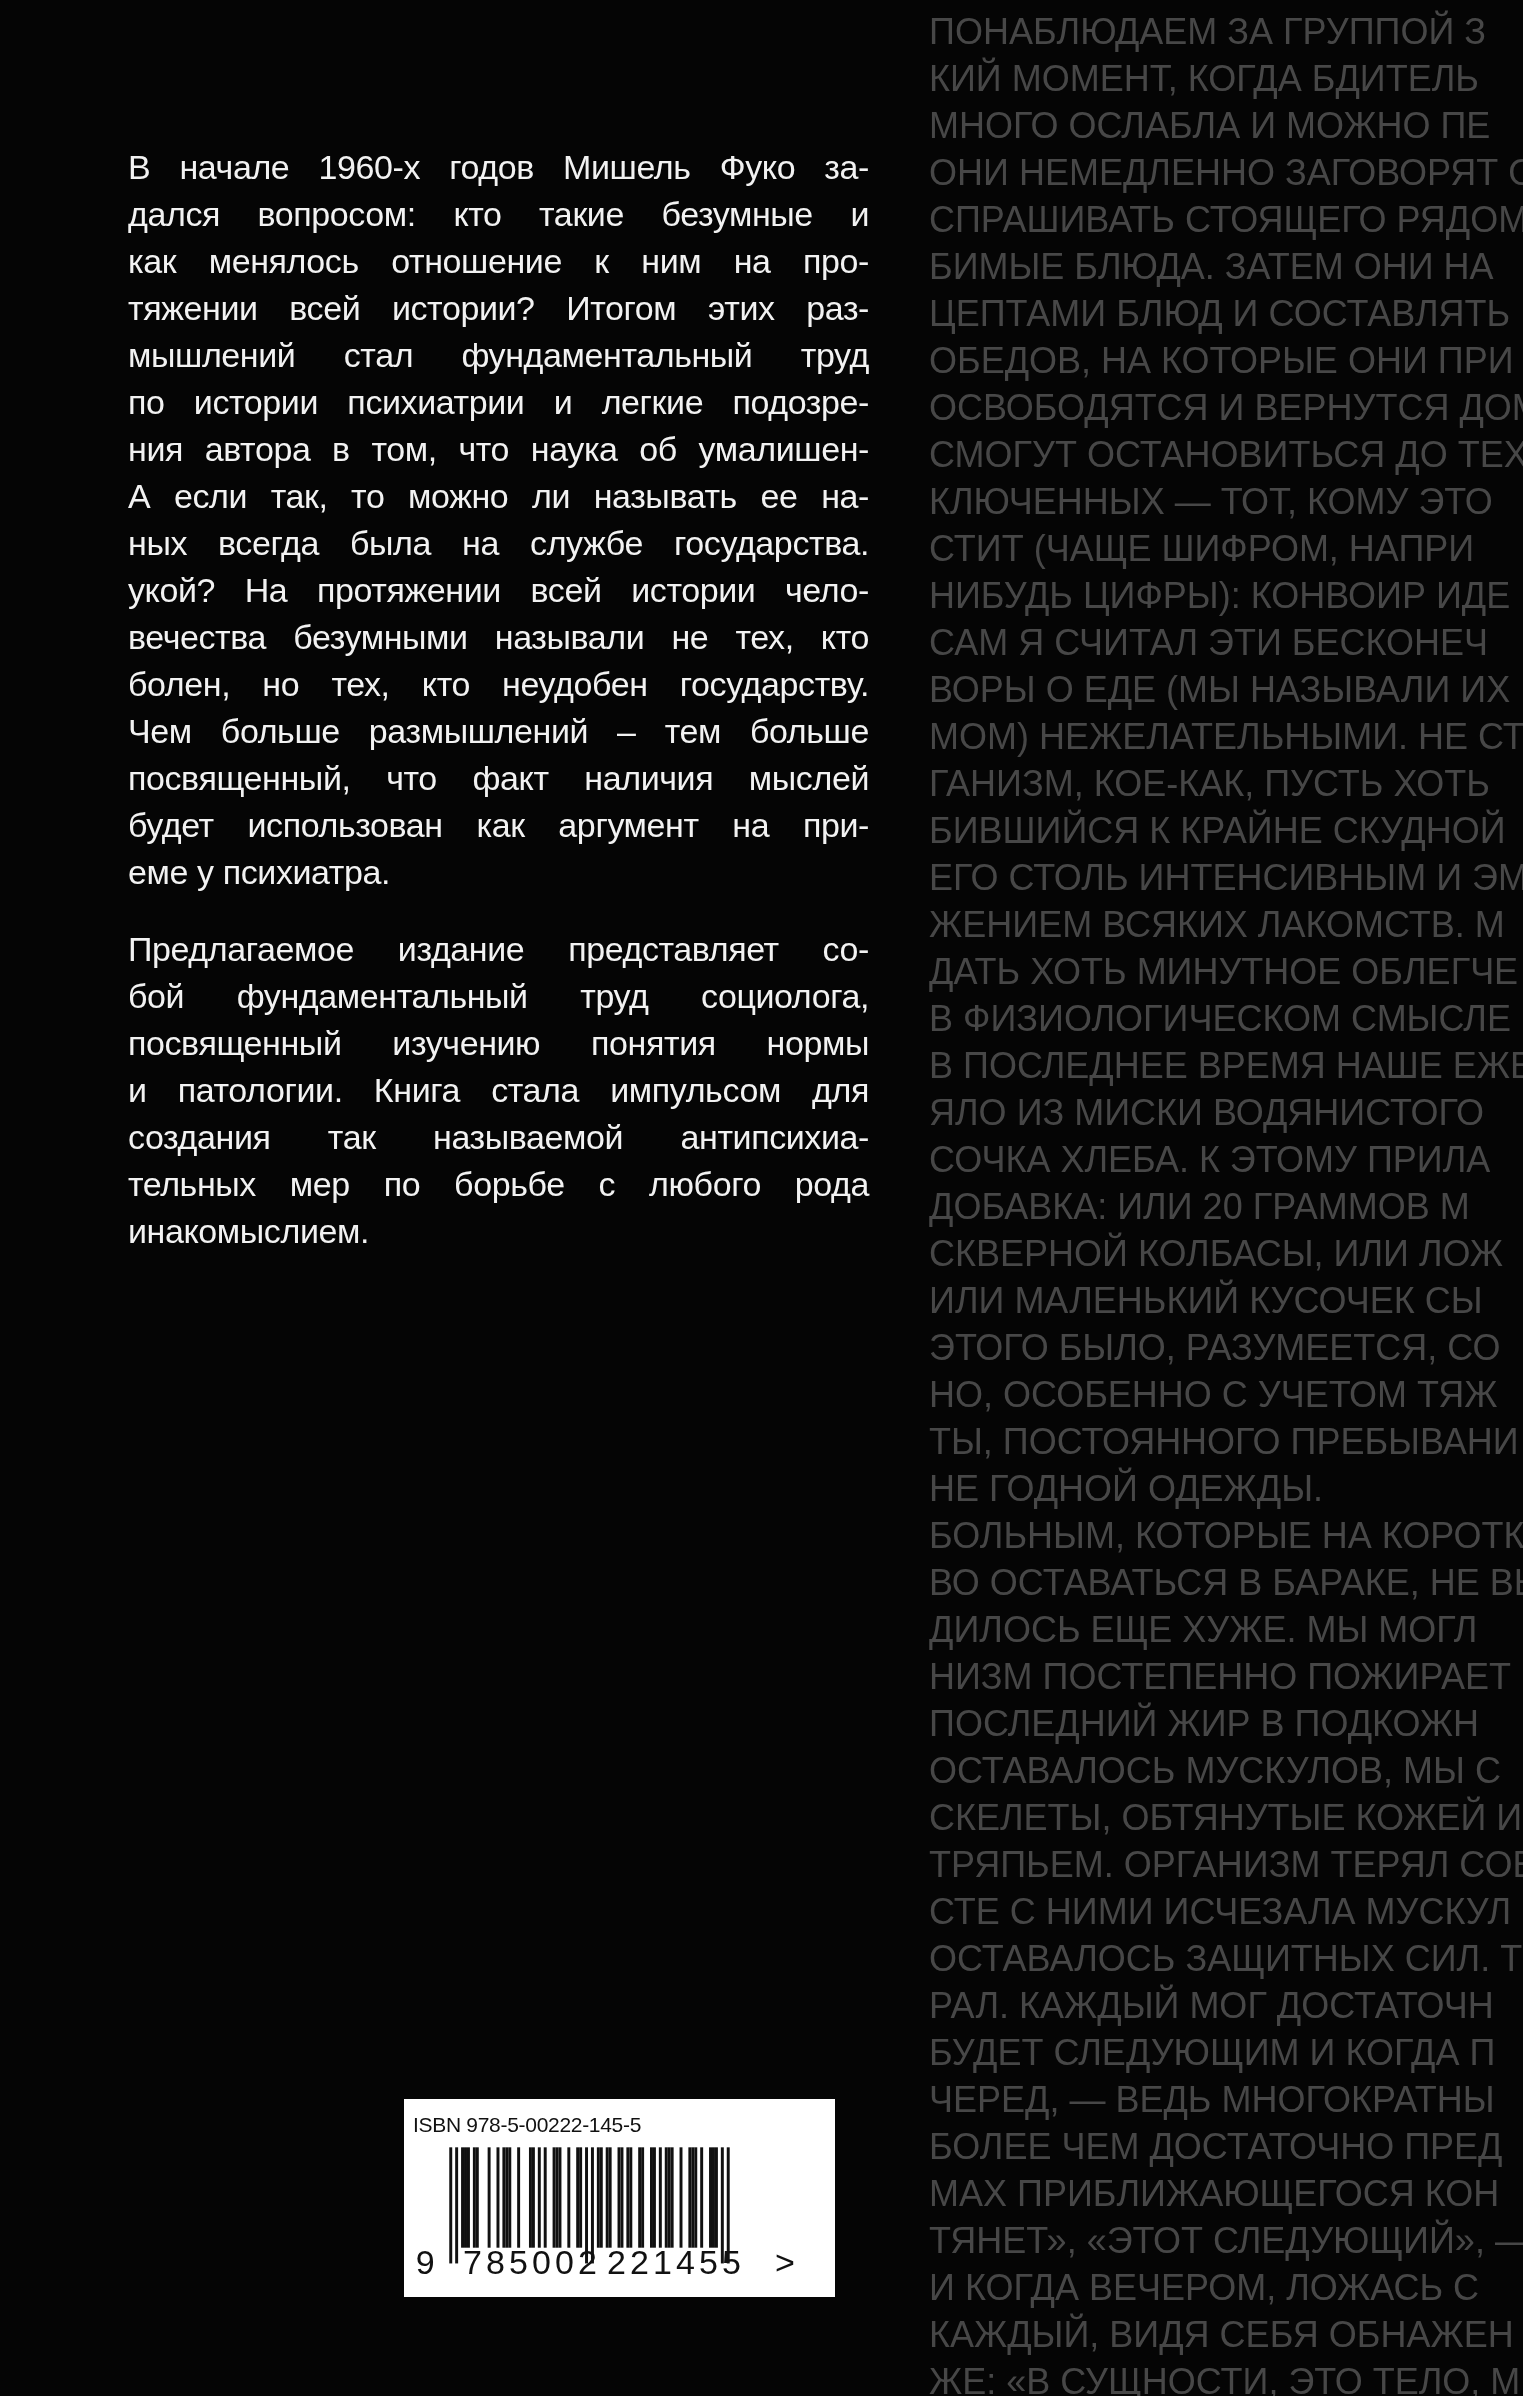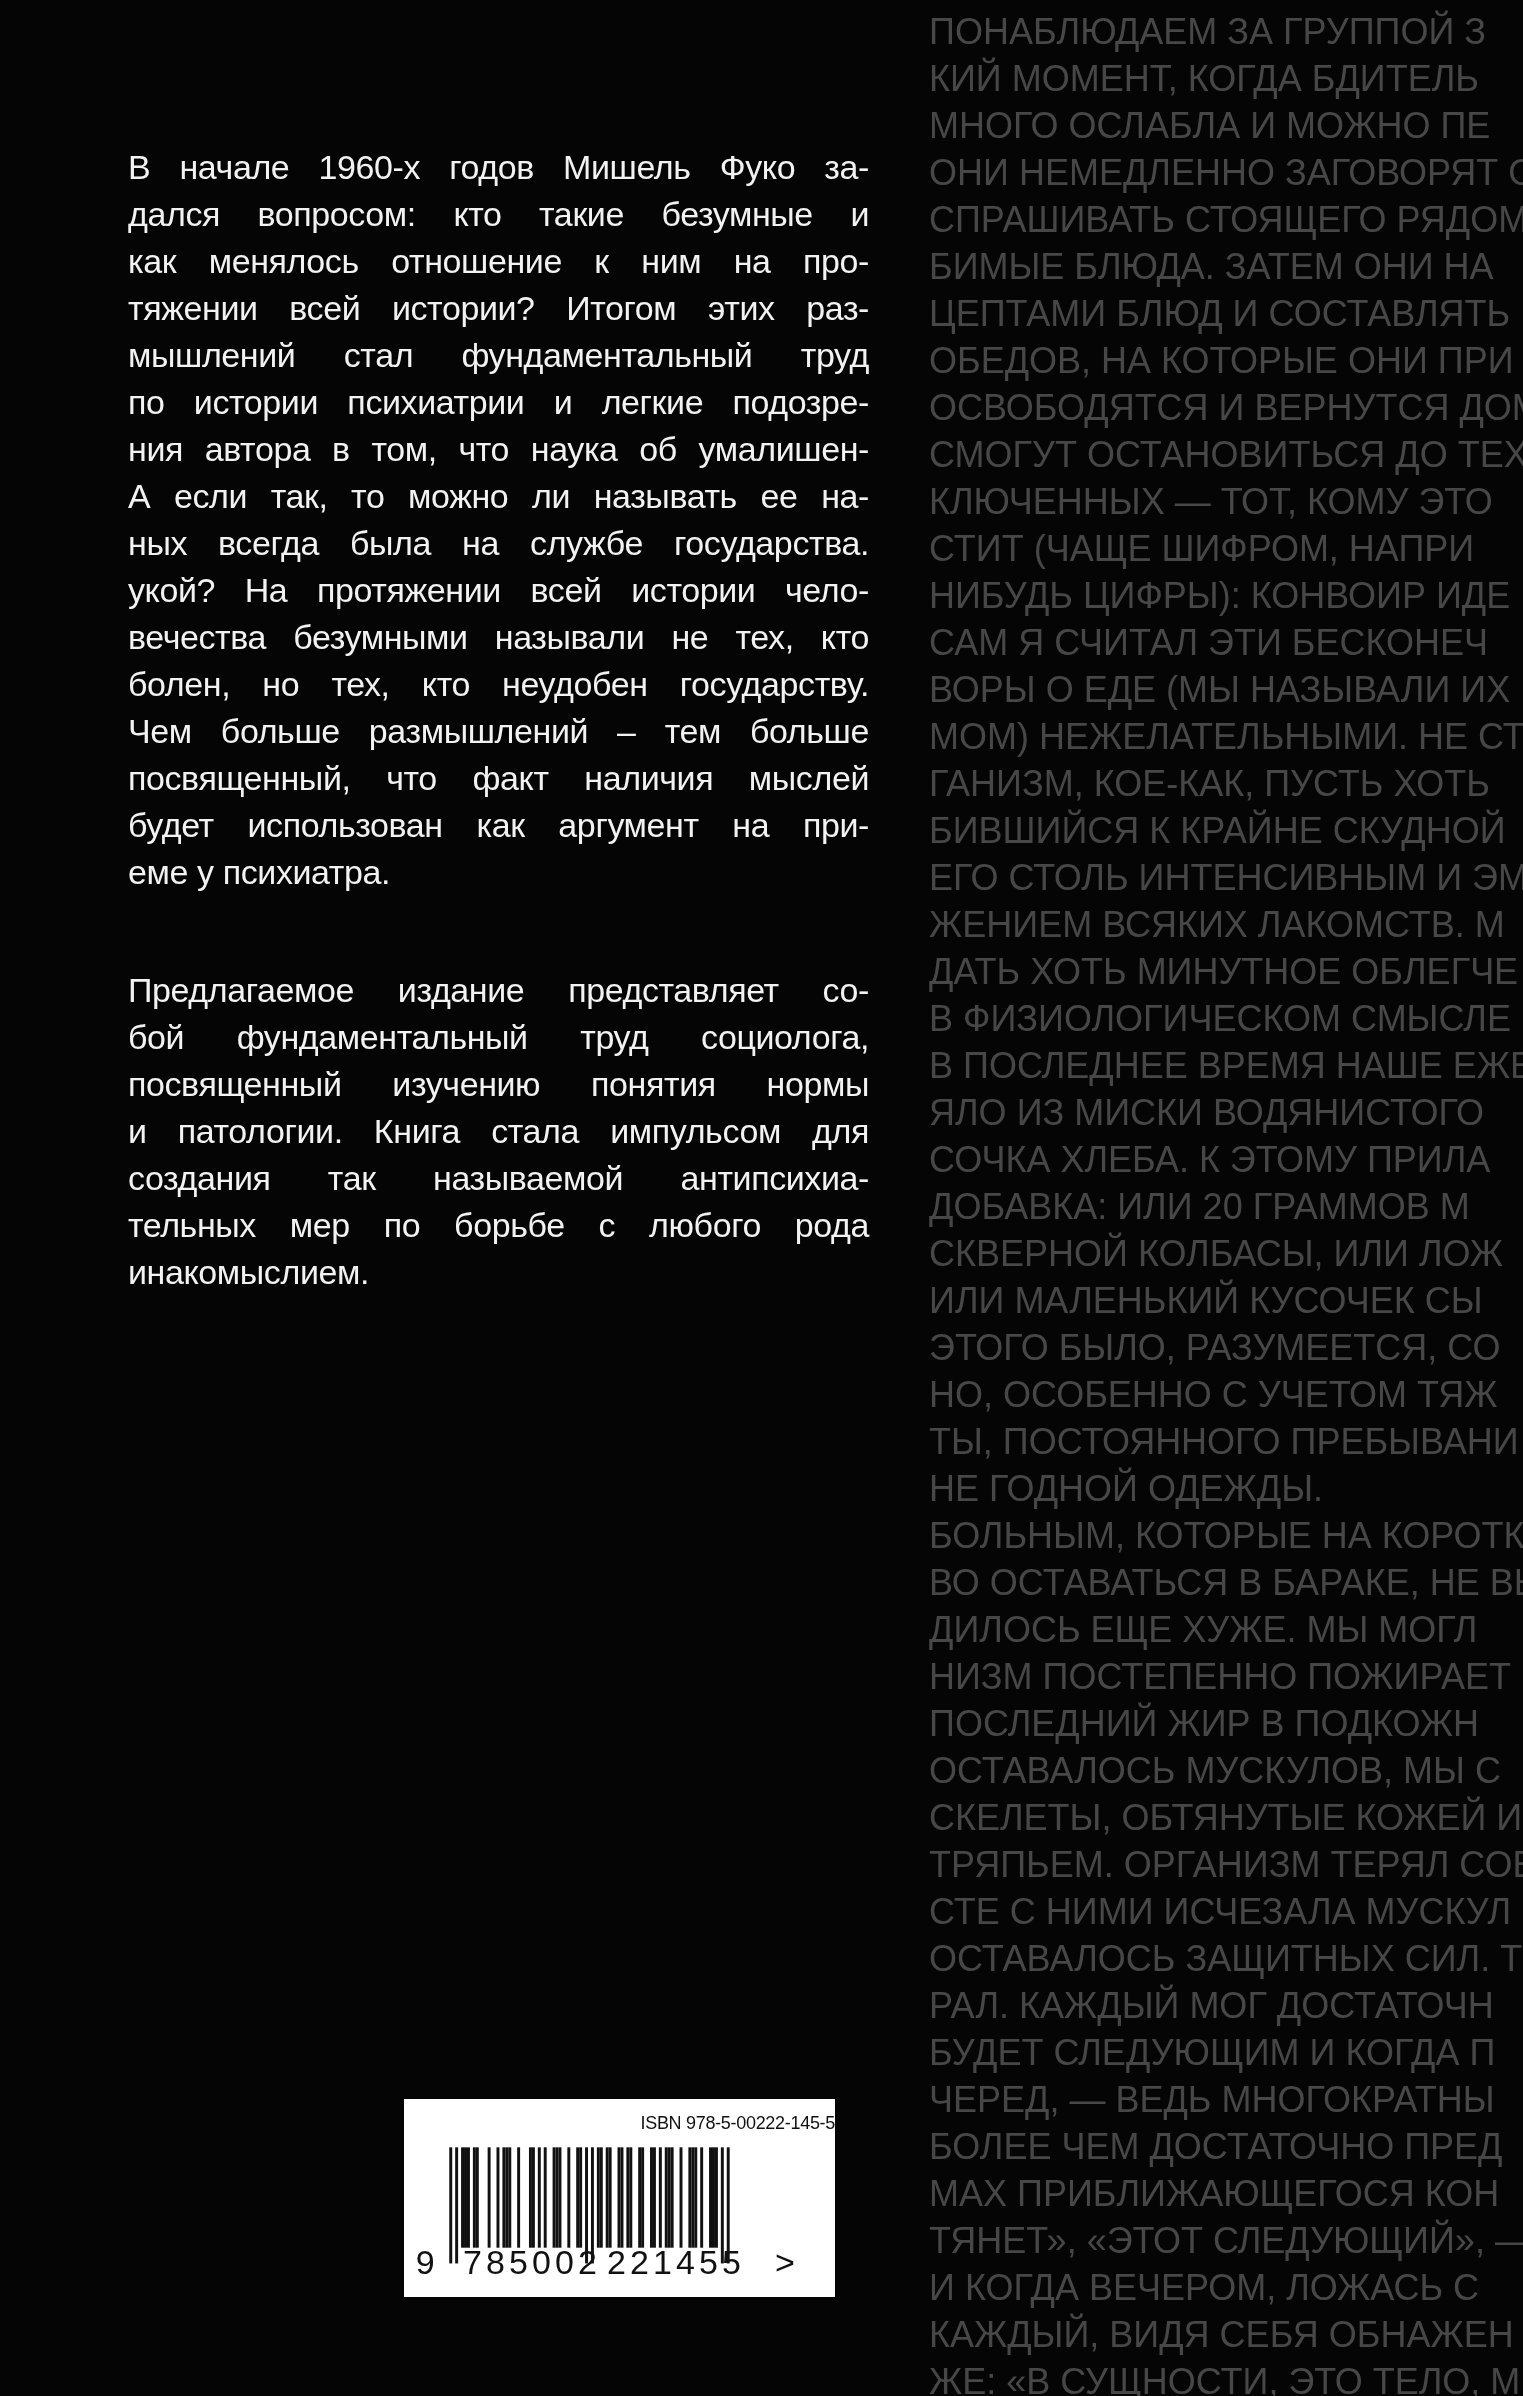--- a/index.html
+++ b/index.html
@@ -22,21 +22,21 @@
       width: 741px;
       color: #f2f2f2;
       font-size: 34px;
       line-height: 47px;
       letter-spacing: -0.4px;
     }
     .para {
       margin: 0;
     }
     .para + .para {
-      margin-top: 71px;
+      margin-top: 30px;
     }
     .line {
       display: block;
       white-space: nowrap;
       text-align: justify;
       text-align-last: justify;
       height: 47px;
     }
     .line.last {
       text-align-last: left;
@@ -63,23 +63,23 @@
       width: 431px;
       height: 198px;
       background: #ffffff;
       box-sizing: border-box;
     }
     .isbn-label {
       position: absolute;
       top: 13.8px;
       left: 0;
       width: 100%;
-      text-align: right;
+      text-align: left;
       font-family: "Liberation Sans", sans-serif;
-      font-size: 18px;
+      font-size: 21px;
       color: #111;
       letter-spacing: -0.3px;
       padding-left: 9px;
       box-sizing: border-box;
     }
     .bars {
       position: absolute;
       left: 0;
       top: 0;
     }

